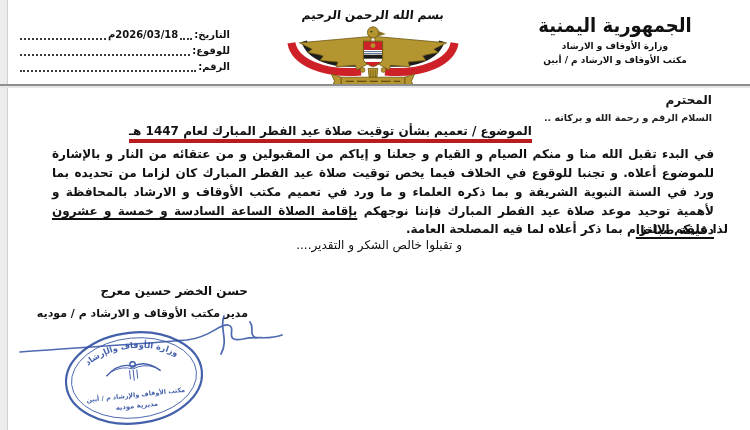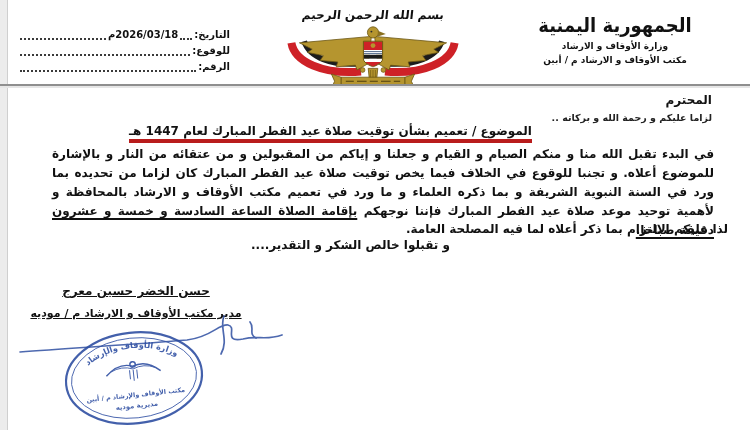--- a/index.html
+++ b/index.html
@@ -30,24 +30,24 @@
   
   .addressee-row{position:absolute;top:93px;right:38px;left:74px;display:flex;justify-content:space-between;
     font-size:12px;font-weight:bold;}
   .salutation{position:absolute;top:112px;right:38px;font-size:9.5px;font-weight:bold;color:#222;}
   .subject{position:absolute;top:124px;right:218px;font-size:12px;font-weight:bold;white-space:nowrap;
     border-bottom:4px solid #b91c1c;padding-bottom:1px;}
   .paragraph{position:absolute;top:145px;right:36px;left:33px;font-size:12px;font-weight:bold;
     line-height:19px;text-align:justify;word-spacing:0.5px;margin-left:19px;}
   .u-part{text-decoration:underline;text-decoration-thickness:1.5px;text-underline-offset:3px;}
   .closing-1{position:absolute;top:222px;right:22px;font-size:12px;font-weight:bold;}
-  .closing-2{position:absolute;top:238px;right:300px;font-size:12px;font-weight:bold;}
+  .closing-2{position:absolute;top:238px;right:288px;font-size:12px;font-weight:normal;}
 
   
-  .sig-block{position:absolute;top:284px;left:24px;width:224px;text-align:center;text-decoration:underline;}
+  .sig-block{position:absolute;top:284px;left:24px;width:224px;}
   .sig-name{font-size:12px;font-weight:bold;}
   .sig-title{font-size:11px;font-weight:bold;margin-top:9px;}
   .ink{position:absolute;left:12px;top:312px;width:300px;height:56px;}
   .stamp{position:absolute;left:58px;top:328px;width:152px;height:100px;opacity:0.9;}
 </style>
 </head>
 <body>
 
 <div class="page">
   <div class="scan-edge"></div>
@@ -123,21 +123,21 @@
       <span class="leader flex"></span>
     </div>
   </div>
 
   <div class="divider"></div>
 
   <div class="addressee-row">
     <span>المحترم</span>
   </div>
 
-  <div class="salutation">لزاما عليكم و رحمة الله و بركاته ..</div>
+  <div class="salutation">السلام الرقم و رحمة الله و بركاته ..</div>
 
   <div class="subject">الموضوع / تعميم بشأن توقيت صلاة عيد الفطر المبارك لعام 1447 هـ</div>
 
   <div class="paragraph">
     <span>في البدء تقبل الله منا و منكم الصيام و القيام و جعلنا و إياكم من المقبولين و من عتقائه من النار و بالإشارة للموضوع أعلاه. و تجنبا للوقوع في الخلاف فيما يخص توقيت صلاة عيد الفطر المبارك كان لزاما من تحديده بما ورد في السنة النبوية الشريفة و بما ذكره العلماء و ما ورد في تعميم مكتب الأوقاف و الارشاد بالمحافظة و لأهمية توحيد موعد صلاة عيد الفطر المبارك فإننا نوجهكم</span>
     <span class="u-part">بإقامة الصلاة الساعة السادسة و خمسة و عشرون دقيقة صباحا.</span>
   </div>
 
   <div class="closing-1">لذا عليكم الالتزام بما ذكر أعلاه لما فيه المصلحة العامة.</div>
   <div class="closing-2">و تقبلوا خالص الشكر و التقدير....</div>

